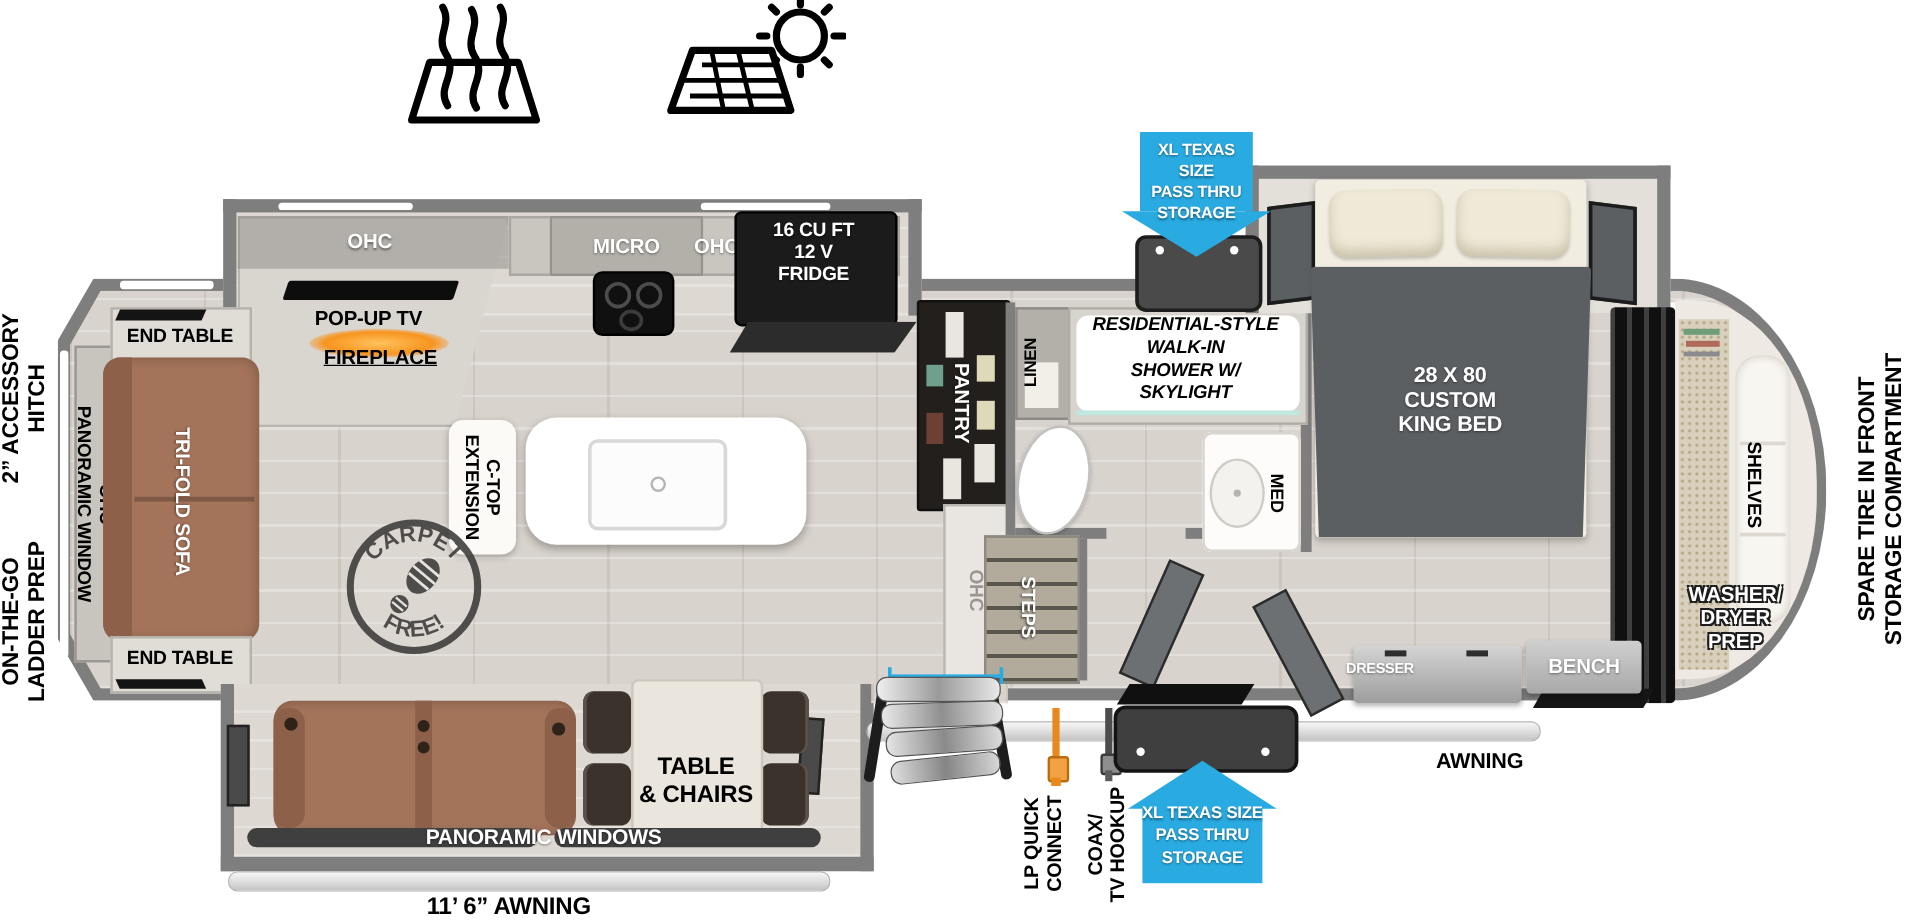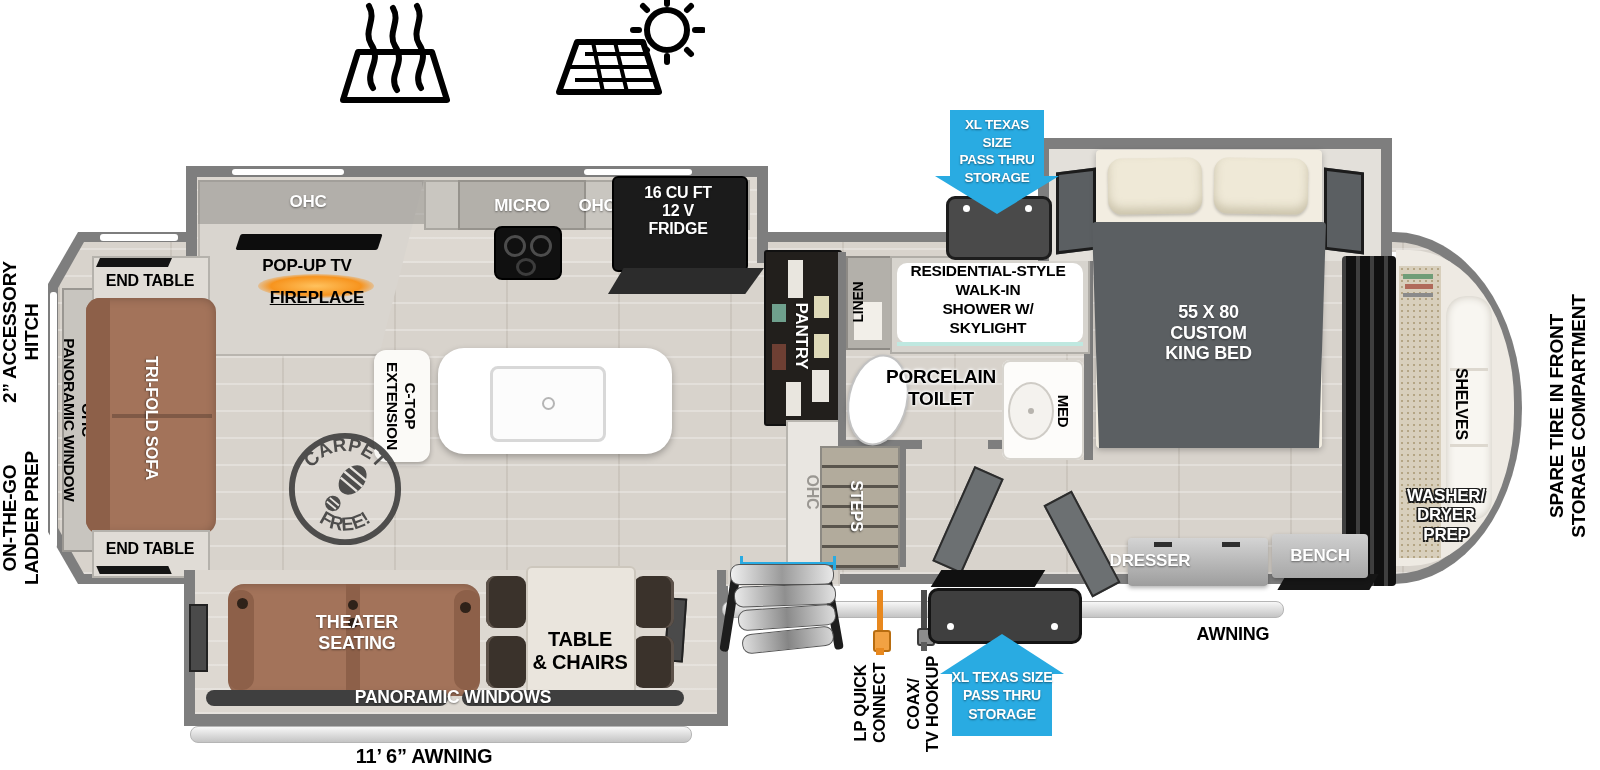--- a/index.html
+++ b/index.html
@@ -174,28 +174,26 @@
 
   <div class="abs" style="left:846px;top:256px;width:42px;height:90px;background:#b3b0aa;border:2px solid #8d8a85;">
     <div class="abs" style="left:6px;top:44px;width:28px;height:38px;background:#f2efe9;"></div>
   </div>
   <div class="lbl" style="left:817px;top:294px;width:84px;height:16px;font-size:14px;transform:rotate(-90deg);">LINEN</div>
 
   <div class="abs" style="left:890px;top:256px;width:196px;height:94px;background:#d7d4ce;border:2px solid #b0ada7;">
     <div class="abs" style="left:5px;top:5px;width:186px;height:80px;background:#fff;border-radius:10px;"></div>
     <div class="abs" style="left:5px;top:84px;width:186px;height:4px;background:#bfe8e0;"></div>
   </div>
-  <div class="lbl" style="left:898px;top:262px;width:180px;font-size:15.5px;line-height:1.22;">RESIDENTIAL-STYLE
+  <div class="lbl" style="left:898px;top:262px;width:180px;font-size:15.5px;line-height:1.22;font-style:italic;">RESIDENTIAL-STYLE
 WALK-IN
 SHOWER W/
 SKYLIGHT</div>
 
   <div class="abs" style="left:848px;top:354px;width:56px;height:88px;background:#fff;border:2px solid #c2c2c2;border-radius:50%;transform:rotate(12deg);box-shadow:0 2px 4px rgba(0,0,0,.2);"></div>
-  <div class="lbl halo" style="left:872px;top:366px;width:138px;font-size:19px;">PORCELAIN
-TOILET</div>
 
   <div class="abs" style="left:1002px;top:360px;width:82px;height:100px;background:#fdfcfa;border-radius:8px;box-shadow:inset 0 0 0 2px #d8d5cf;">
     <div class="abs" style="left:6px;top:22px;width:42px;height:54px;background:#f4f2ee;border:2px solid #cfccc6;border-radius:50%;">
       <div class="abs" style="left:18px;top:24px;width:6px;height:6px;background:#b7b4ae;border-radius:50%;"></div>
     </div>
   </div>
   <div class="lbl" style="left:1022px;top:403px;width:84px;height:16px;font-size:15px;transform:rotate(90deg);">MED</div>
 
   <div class="abs" style="left:820px;top:446px;width:76px;height:120px;background:#b2ab9c;border:2px solid #8d8a83;
               background-image:repeating-linear-gradient(to bottom,transparent 0 17px,#5a554d 17px 20px);"></div>
@@ -207,32 +205,32 @@
   <div class="abs" style="left:1038px;top:138px;width:332px;height:112px;background:#e3e0da;
               border-top:11px solid #7e7e7e;border-left:11px solid #7e7e7e;border-right:11px solid #7e7e7e;"></div>
   <div class="abs" style="left:1056px;top:170px;width:34px;height:76px;background:#5b5f62;border:3px solid #1c1c1c;transform:skewY(-7deg);"></div>
   <div class="abs" style="left:1324px;top:170px;width:34px;height:76px;background:#5b5f62;border:3px solid #1c1c1c;transform:skewY(7deg);"></div>
 
   <div class="abs" style="left:1096px;top:150px;width:226px;height:298px;background:#f2ede1;border-radius:4px;box-shadow:0 2px 6px rgba(0,0,0,.25);"></div>
   <div class="abs" style="left:1108px;top:158px;width:94px;height:56px;background:#efe9d7;border-radius:14px;box-shadow:inset 0 -6px 10px rgba(160,150,120,.45),0 2px 3px rgba(0,0,0,.2);transform:rotate(-1deg);"></div>
   <div class="abs" style="left:1214px;top:158px;width:94px;height:56px;background:#efe9d7;border-radius:14px;box-shadow:inset 0 -6px 10px rgba(160,150,120,.45),0 2px 3px rgba(0,0,0,.2);transform:rotate(1deg);"></div>
   <div class="abs" style="left:1092px;top:222px;width:234px;height:226px;background:#5b5f62;border-radius:4px;
               clip-path:polygon(0 0,100% 0,97% 100%,3% 100%);"></div>
-  <div class="lbl wlbl" style="left:1136px;top:302px;width:145px;font-size:18px;">55 X 80
+  <div class="lbl wlbl" style="left:1136px;top:302px;width:145px;font-size:18px;">28 X 80
 CUSTOM
 KING BED</div>
 
   <div class="abs" style="left:1342px;top:256px;width:54px;height:330px;background:#151515;border-radius:4px;
               background-image:repeating-linear-gradient(90deg,#3f3f3f 0 4px,#101010 4px 14px);"></div>
 
   <div class="abs" style="left:1128px;top:538px;width:140px;height:48px;background:linear-gradient(#d4d4d4,#9d9d9d);border-radius:4px;box-shadow:0 2px 4px rgba(0,0,0,.3);">
     <div class="abs" style="left:26px;top:4px;width:18px;height:5px;background:#2e2e2e;"></div>
     <div class="abs" style="left:94px;top:4px;width:18px;height:5px;background:#2e2e2e;"></div>
   </div>
-  <div class="lbl wlbl" style="left:1086px;top:551px;width:128px;font-size:17px;">DRESSER</div>
+  <div class="lbl wlbl" style="left:1086px;top:551px;width:128px;font-size:12px;">DRESSER</div>
   <div class="abs" style="left:1282px;top:574px;width:92px;height:16px;background:#161616;transform:skewX(-30deg);"></div>
   <div class="abs" style="left:1272px;top:534px;width:96px;height:44px;background:linear-gradient(#cfcfcf,#a8a8a8);border-radius:4px;box-shadow:0 2px 4px rgba(0,0,0,.3);"></div>
   <div class="lbl wlbl" style="left:1276px;top:546px;width:88px;font-size:17px;">BENCH</div>
 
   <div class="lbl" style="left:1386px;top:395px;width:150px;height:18px;font-size:16px;transform:rotate(90deg);">SHELVES</div>
   <div class="lbl outline" style="left:1398px;top:486px;width:96px;font-size:17px;">WASHER/
 DRYER
 PREP</div>
 
   <div class="abs slidefloor" style="left:184px;top:570px;width:522px;height:144px;
@@ -242,22 +240,20 @@
 
   <div class="abs" style="left:228px;top:584px;width:252px;height:112px;background:#a3735a;border-radius:16px;box-shadow:inset 0 0 10px rgba(0,0,0,.25);">
     <div class="abs" style="left:0;top:6px;width:26px;height:100px;background:#8d6049;border-radius:12px;"></div>
     <div class="abs" style="left:226px;top:6px;width:26px;height:100px;background:#8d6049;border-radius:12px;"></div>
     <div class="abs" style="left:118px;top:0;width:14px;height:112px;background:#8d6049;"></div>
     <div class="abs" style="left:9px;top:14px;width:11px;height:11px;background:#2f2219;border-radius:50%;"></div>
     <div class="abs" style="left:232px;top:18px;width:11px;height:11px;background:#2f2219;border-radius:50%;"></div>
     <div class="abs" style="left:120px;top:16px;width:10px;height:10px;background:#2f2219;border-radius:50%;"></div>
     <div class="abs" style="left:120px;top:34px;width:10px;height:10px;background:#2f2219;border-radius:50%;"></div>
   </div>
-  <div class="lbl wlbl" style="left:292px;top:612px;width:130px;font-size:18px;">THEATER
-SEATING</div>
 
   <div class="abs" style="left:486px;top:576px;width:40px;height:52px;background:#3a322b;border-radius:9px;box-shadow:inset 3px 0 0 #5c5149;"></div>
   <div class="abs" style="left:486px;top:636px;width:40px;height:52px;background:#3a322b;border-radius:9px;box-shadow:inset 3px 0 0 #5c5149;"></div>
   <div class="abs" style="left:634px;top:576px;width:40px;height:52px;background:#3a322b;border-radius:9px;box-shadow:inset -3px 0 0 #5c5149;"></div>
   <div class="abs" style="left:634px;top:636px;width:40px;height:52px;background:#3a322b;border-radius:9px;box-shadow:inset -3px 0 0 #5c5149;"></div>
   <div class="abs" style="left:526px;top:566px;width:106px;height:134px;background:#eae5dd;border:2px solid #cdc7bd;border-radius:6px;"></div>
   <div class="lbl" style="left:530px;top:628px;width:100px;font-size:20px;">TABLE
 &amp; CHAIRS</div>
 
   <div class="abs" style="left:206px;top:690px;width:242px;height:16px;background:#3f3f3f;border-radius:8px;"></div>

